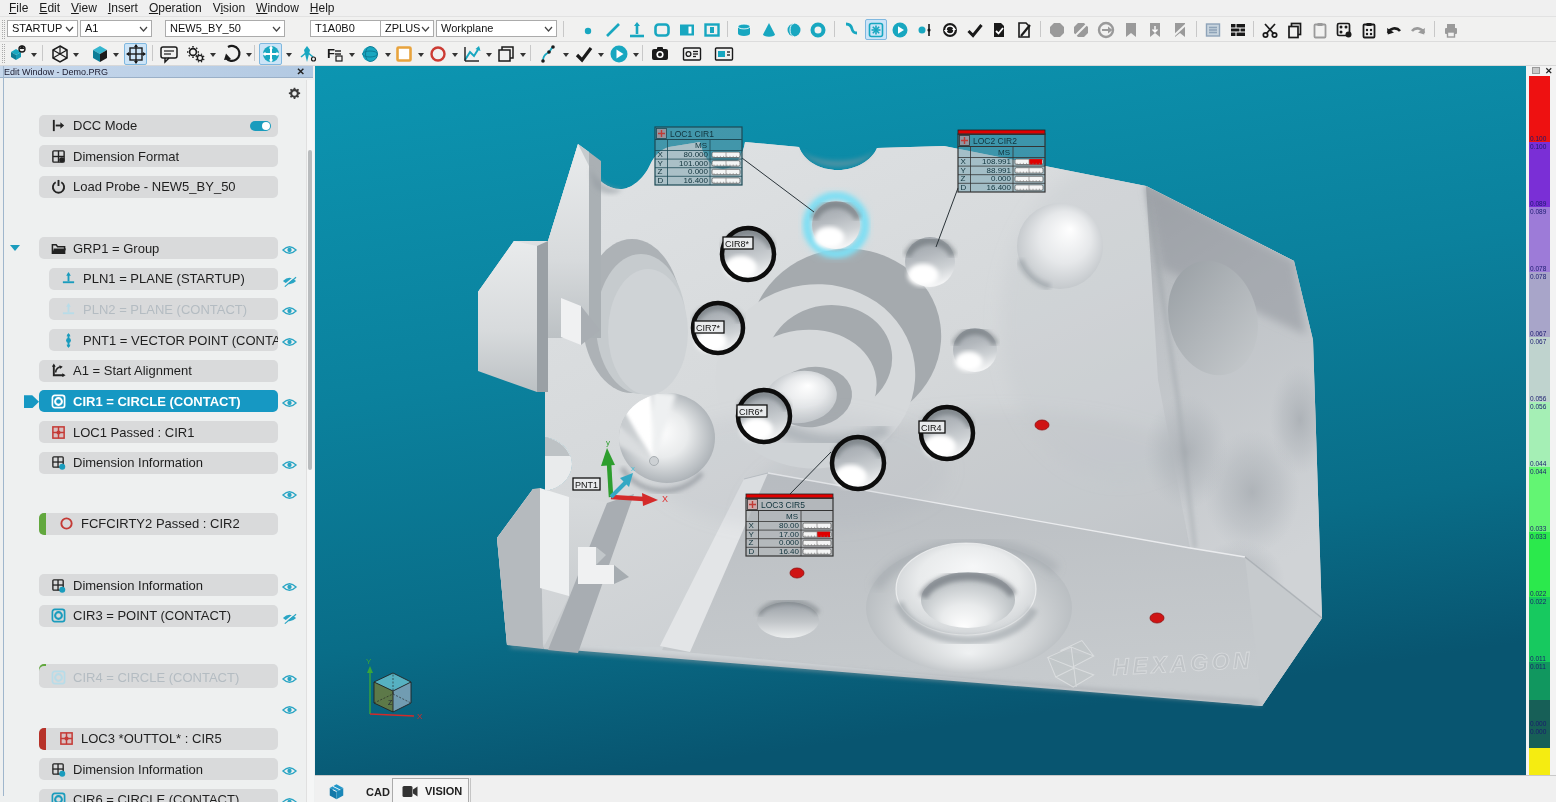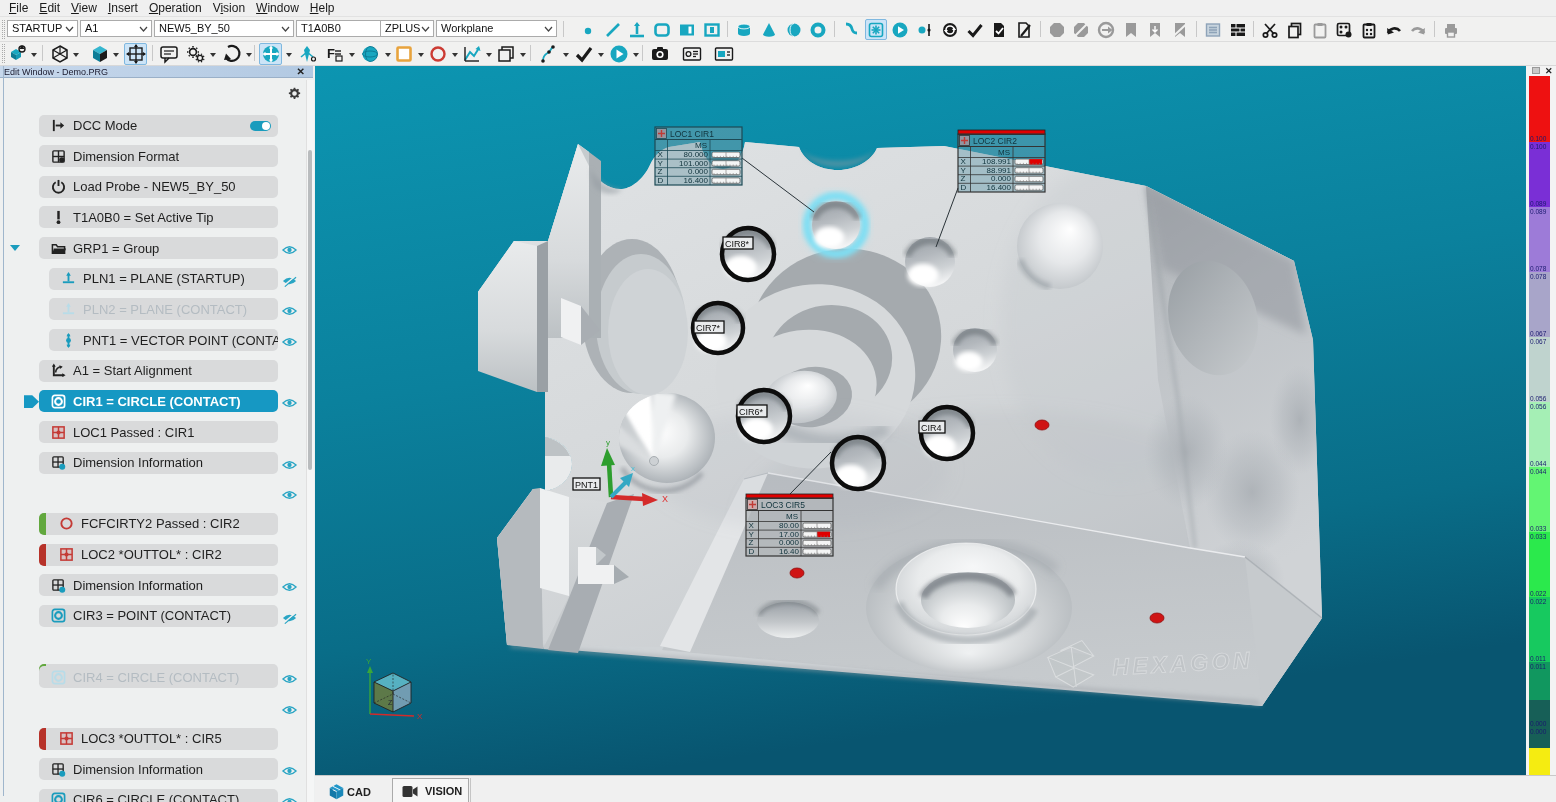--- a/index.html
+++ b/index.html
@@ -48,24 +48,24 @@
     <span><u>H</u>elp</span>
   </div>
 <div id="tb1" class="abs">
 <div class="abs" style="left:2px;top:3px;width:3px;height:19px;border-left:1px dotted #aaa;border-right:1px dotted #aaa"></div>
 <div class="dd" style="left:7px;width:71px">STARTUP<svg width="9" height="8">
         <polyline points="1,2 4.5,6 8,2" fill="none" stroke="#444" stroke-width="1.2"></polyline>
       </svg></div>
 <div class="dd" style="left:80px;width:72px">A1<svg width="9" height="8">
         <polyline points="1,2 4.5,6 8,2" fill="none" stroke="#444" stroke-width="1.2"></polyline>
       </svg></div>
-<div class="dd" style="left:154px;width:140px">NEW5_BY_50<svg width="9" height="8">
+<div class="dd" style="left:165px;width:120px">NEW5_BY_50<svg width="9" height="8">
         <polyline points="1,2 4.5,6 8,2" fill="none" stroke="#444" stroke-width="1.2"></polyline>
       </svg></div>
-<div class="dd" style="left:296px;width:100px">T1A0B0<svg width="9" height="8">
+<div class="dd" style="left:310px;width:100px">T1A0B0<svg width="9" height="8">
         <polyline points="1,2 4.5,6 8,2" fill="none" stroke="#444" stroke-width="1.2"></polyline>
       </svg></div>
 <div class="dd" style="left:380px;width:54px">ZPLUS<svg width="9" height="8">
         <polyline points="1,2 4.5,6 8,2" fill="none" stroke="#444" stroke-width="1.2"></polyline>
       </svg></div>
 <div class="dd" style="left:436px;width:121px">Workplane<svg width="9" height="8">
         <polyline points="1,2 4.5,6 8,2" fill="none" stroke="#444" stroke-width="1.2"></polyline>
       </svg></div>
 <div class="sep" style="left:563px"></div>
 <div class="ic" style="left:577px;width:22px">
@@ -572,27 +572,20 @@
       <span style="white-space:nowrap;overflow:hidden">DCC Mode</span>
       <span class="toggle"></span>
     </div>
 <div class="pill" style="top:109.8px">
       <svg class="picon" width="15" height="15" viewBox="0 0 16 16">
         <path d="M5,3.5 a6,6 0 1 0 6,0" fill="none" stroke="#222" stroke-width="2"></path>
         <line x1="8" y1="1" x2="8" y2="7.5" stroke="#222" stroke-width="2"></line>
       </svg>
       <span style="white-space:nowrap;overflow:hidden">Load Probe - NEW5_BY_50</span>
     </div>
-<div class="pill" style="top:140.4px">
-      <svg class="picon" width="15" height="15" viewBox="0 0 16 16">
-        <rect x="6.7" y="1" width="2.6" height="9" fill="#222"></rect>
-        <circle cx="8" cy="13" r="2" fill="#222"></circle>
-      </svg>
-      <span style="white-space:nowrap;overflow:hidden">T1A0B0 = Set Active Tip</span>
-    </div>
 <div class="pill" style="top:171.1px">
       <svg class="picon" width="15" height="15" viewBox="0 0 16 16">
         <path d="M1.5,4 h4 l1.5,2 h7.5 v7 h-13 z" fill="none" stroke="#222" stroke-width="1.6"></path>
         <path d="M3,8 h13 l-2,5 h-12.5" fill="#222"></path>
       </svg>
       <span style="white-space:nowrap;overflow:hidden">GRP1 = Group</span>
     </div>
 <div class="eye abs" style="top:176.1px"><svg width="15" height="12" viewBox="0 0 16 12">
         <path d="M1,6 Q8,-1 15,6 Q8,13 1,6 Z" fill="none" stroke="#29a5c4" stroke-width="1.4"></path>
         <circle cx="8" cy="6" r="2.3" fill="#29a5c4"></circle>
@@ -686,31 +679,20 @@
         <path d="M1,6 Q8,-1 15,6 Q8,13 1,6 Z" fill="none" stroke="#29a5c4" stroke-width="1.4"></path>
         <circle cx="8" cy="6" r="2.3" fill="#29a5c4"></circle>
       </svg></div>
 <div class="pill" style="top:446.9px">
       <span class="lbar" style="background:#62a83e"></span>
       <span style="width:8px;flex:none"></span>
       <svg class="picon" width="15" height="15" viewBox="0 0 16 16">
         <circle cx="8" cy="8" r="5.5" fill="none" stroke="#c43a35" stroke-width="2"></circle>
       </svg>
       <span style="white-space:nowrap;overflow:hidden">FCFCIRTY2 Passed : CIR2</span>
-    </div>
-<div class="pill" style="top:477.6px">
-      <span class="lbar" style="background:#b73229"></span>
-      <span style="width:8px;flex:none"></span>
-      <svg class="picon" width="15" height="15" viewBox="0 0 16 16">
-        <rect x="2" y="2" width="12" height="12" fill="rgba(220,120,120,0.25)" stroke="#c43a35" stroke-width="1.6"></rect>
-        <line x1="8" y1="2" x2="8" y2="14" stroke="#c43a35" stroke-width="1.6"></line>
-        <line x1="2" y1="8" x2="14" y2="8" stroke="#c43a35" stroke-width="1.6"></line>
-        <circle cx="8" cy="8" r="2.2" fill="#c43a35"></circle>
-      </svg>
-      <span style="white-space:nowrap;overflow:hidden">LOC2 *OUTTOL* : CIR2</span>
     </div>
 <div class="pill" style="top:508.2px">
       <svg class="picon" width="15" height="15" viewBox="0 0 16 16">
         <g stroke="#222" stroke-width="1.4" fill="none">
           <rect x="2" y="2" width="11" height="11" rx="1"></rect>
           <line x1="7.5" y1="2" x2="7.5" y2="13"></line>
           <line x1="2" y1="7.5" x2="13" y2="7.5"></line>
         </g>
         <circle cx="12" cy="12.5" r="3.2" fill="#1a9cbd"></circle>
       </svg>
@@ -1291,21 +1273,21 @@
 <div class="abs" style="left:4px;top:662px;font-size:6.5px;color:#1a1a6e">0.000</div>
 </div>
 <div id="tabbar" class="abs" style="left:315px;width:1241px">
 <div class="abs" style="left:12px;top:5px;width:150px;height:22px;display:flex;align-items:center">
 <svg width="19" height="18" viewBox="0 0 20 20">
         <path d="M10,1.5 L17.5,5.5 L10,9.5 L2.5,5.5 Z" fill="#2196c9"></path>
         <path d="M2.5,5.5 L10,9.5 V18 L2.5,14 Z" fill="#1378a8"></path>
         <path d="M17.5,5.5 L10,9.5 V18 L17.5,14 Z" fill="#1a87b8"></path>
         <path d="M6,3.7 L14,7.7 M6,7.5 L10,9.5" stroke="#fff" stroke-width="1" fill="none"></path>
       </svg>
-<span style="font-size:11px;font-weight:bold;color:#222;margin-left:1px">CAD</span>
+<span style="font-size:11px;font-weight:bold;color:#222;margin-left:20px">CAD</span>
     </div>
 <div class="abs" style="left:77px;top:2px;width:77px;height:25px;background:#f6f6f6;border:1px solid #aaa;border-bottom:none;display:flex;align-items:center">
 <svg width="16" height="13" viewBox="0 0 16 13" style="margin-left:9px">
         <rect x="0.5" y="1" width="10" height="11" rx="1.5" fill="#333"></rect>
         <polygon points="11,4.5 15.5,1.5 15.5,11.5 11,8.5" fill="#333"></polygon>
       </svg>
 <span style="font-size:11px;font-weight:bold;color:#222;margin-left:7px">VISION</span>
     </div>
 <div class="abs" style="left:155px;top:2px;width:1px;height:25px;background:#c5c5c5"></div>
 </div>

